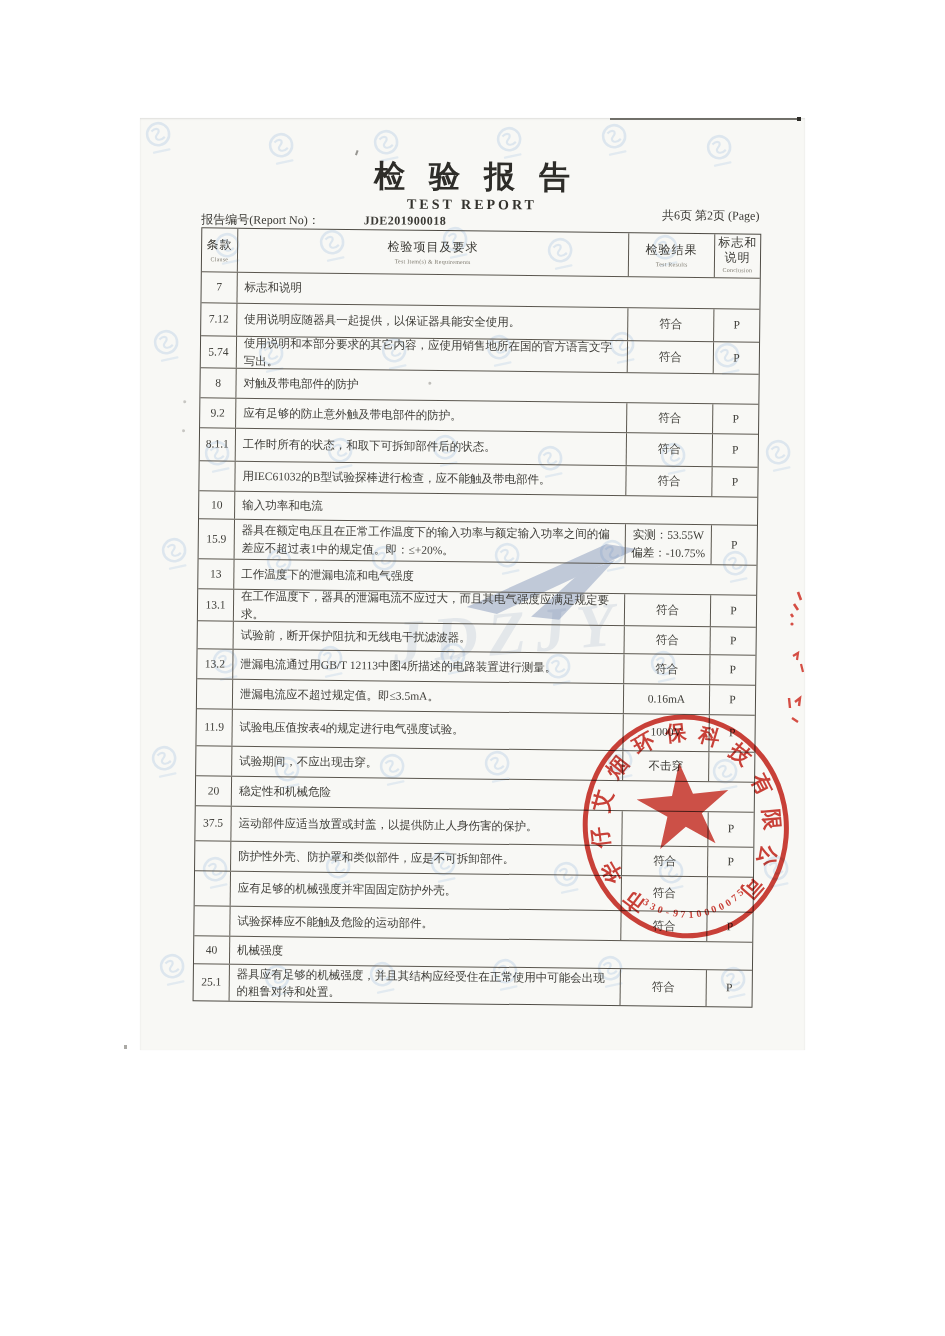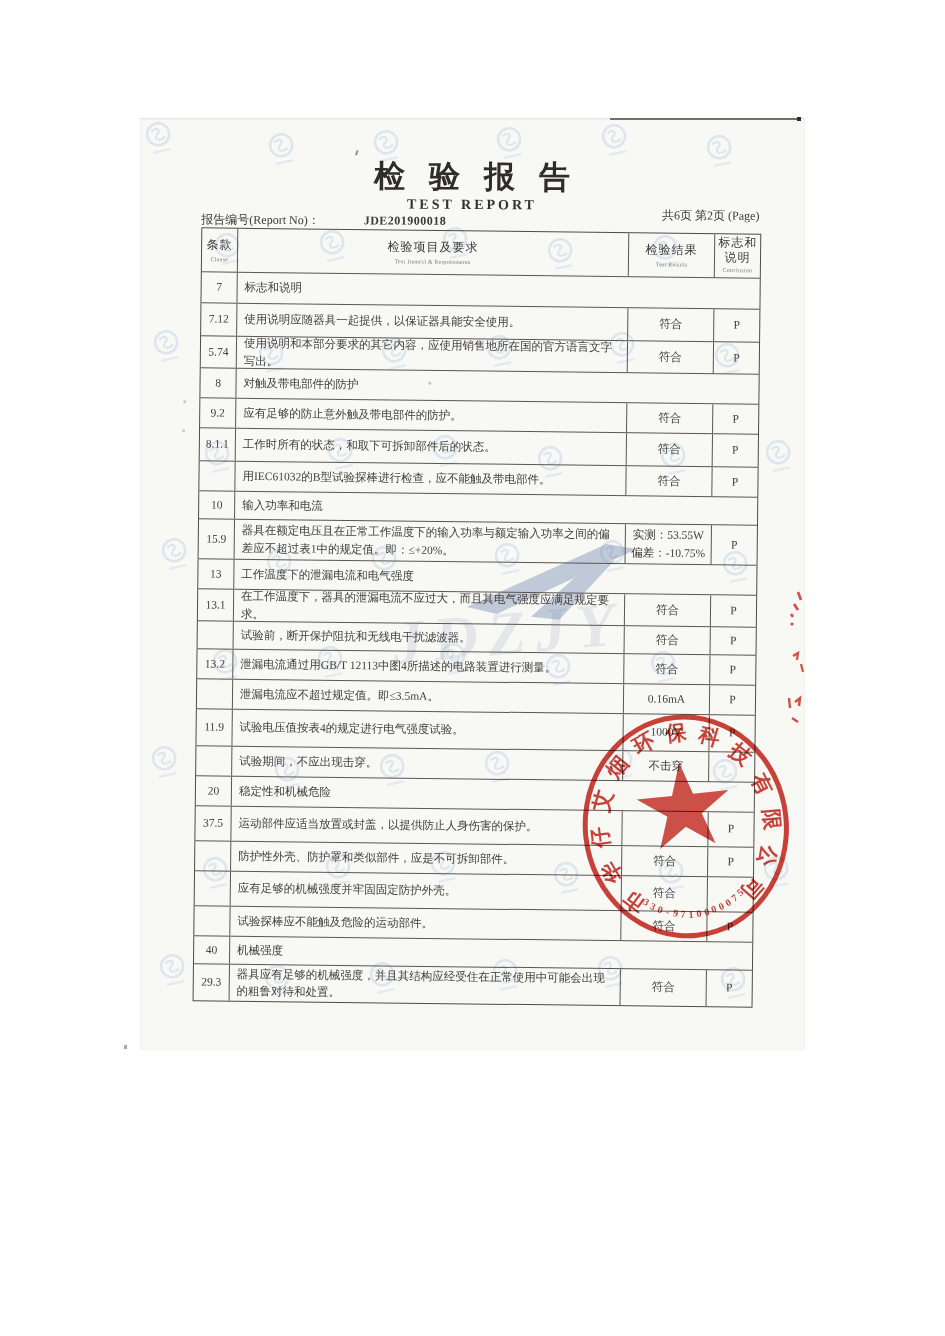--- a/index.html
+++ b/index.html
@@ -491,21 +491,21 @@
           <div class="c c-sep c-clause"></div>
           <div class="c c-sep c-item">试验探棒应不能触及危险的运动部件。</div>
           <div class="c c-sep c-result">符合</div>
           <div class="c c-conclusion">P</div>
         </div>
         <div class="trow" style="height: 28px;">
           <div class="c c-sep c-clause">40</div>
           <div class="c c-item-wide">机械强度</div>
         </div>
         <div class="trow" style="height: 36px;">
-          <div class="c c-sep c-clause">29.3</div>
+          <div class="c c-sep c-clause">25.1</div>
           <div class="c c-sep c-item">器具应有足够的机械强度，并且其结构应经受住在正常使用中可能会出现的粗鲁对待和处置。</div>
           <div class="c c-sep c-result">符合</div>
           <div class="c c-conclusion">P</div>
         </div>
       </div>
 
     <div class="speck" style="left:216px;top:33px;width:2px;height:5px;opacity:.6;transform:rotate(20deg);"></div>
     <div class="speck" style="left:290px;top:264px;width:3px;height:3px;opacity:.35;border-radius:50%;"></div>
     <div class="speck" style="left:45px;top:284px;width:3px;height:3px;opacity:.3;border-radius:50%;"></div>
     <div class="speck" style="left:44px;top:313px;width:3px;height:3px;opacity:.3;border-radius:50%;"></div>

